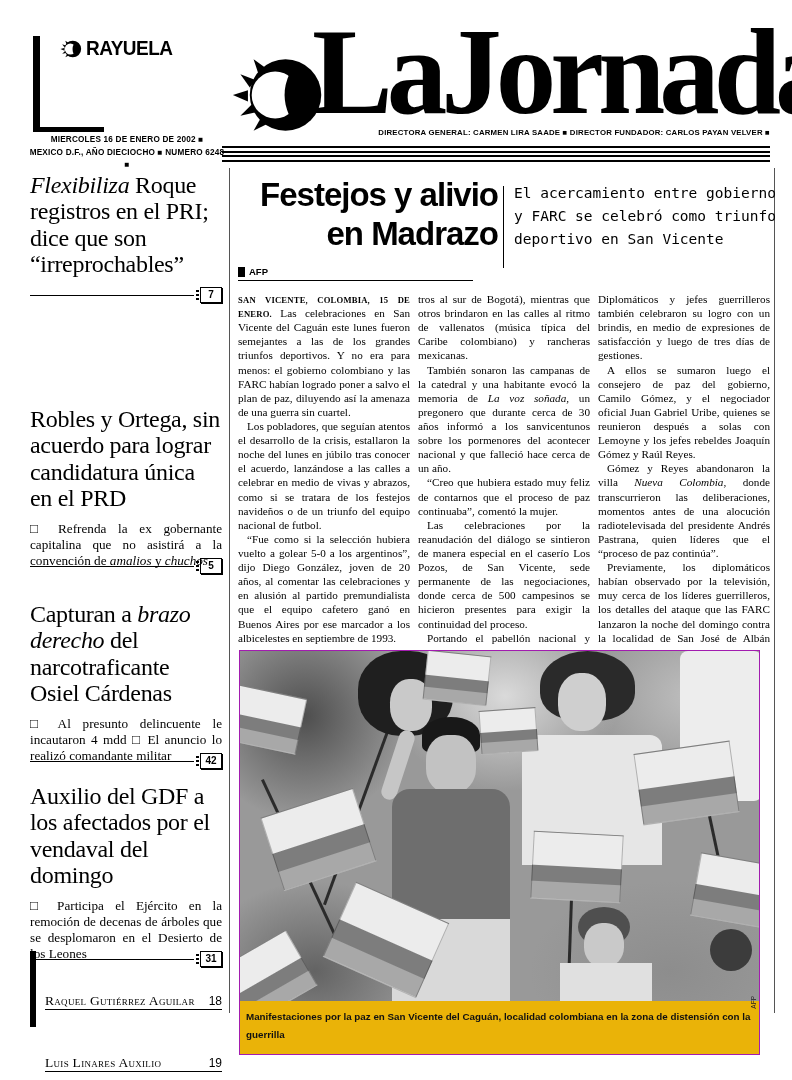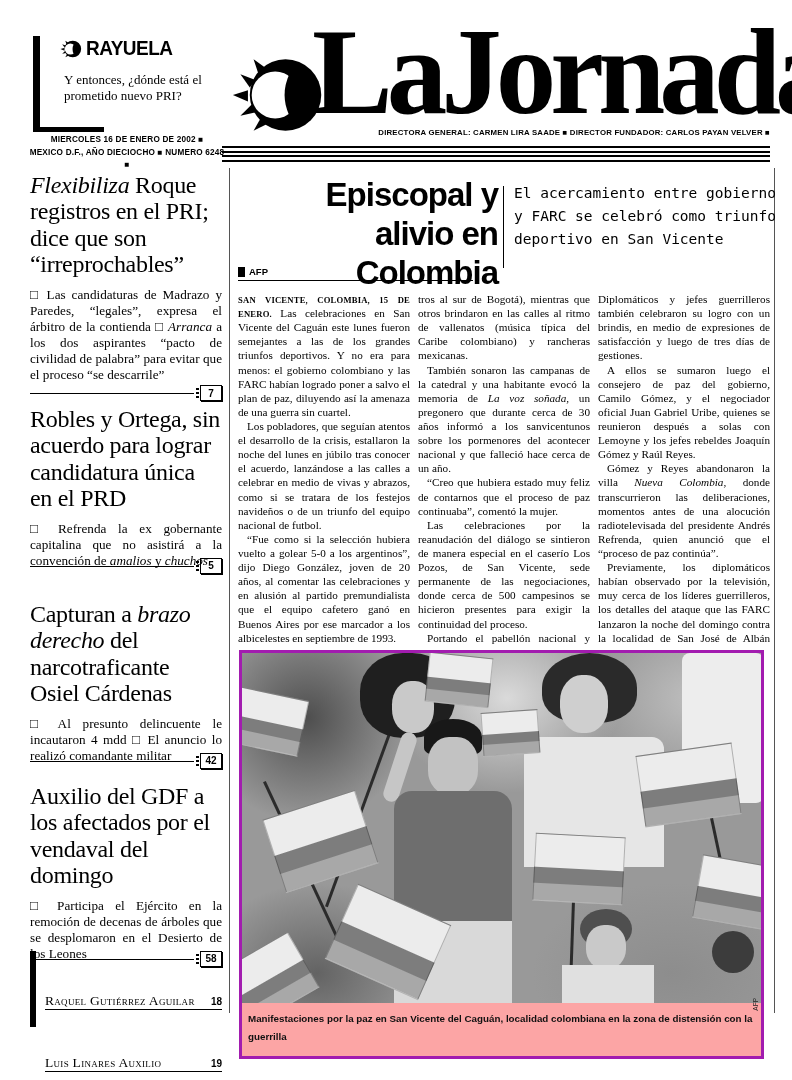--- a/index.html
+++ b/index.html
@@ -40,21 +40,21 @@
                   font-size:10px;font-weight:bold;display:flex;align-items:center;justify-content:center;padding:0 2px;
                   box-shadow:1px 1px 0 #000;}
   .ovl{margin-top:-11px;}
 
   
   #opinion{left:30px;top:948px;width:192px;}
   #opinion .bar{position:absolute;left:0;top:3px;width:6px;height:76px;background:#000;}
   #opinion .rows{margin-left:15px;}
   .op-row{display:flex;justify-content:space-between;align-items:baseline;border-bottom:1.7px solid #000;padding:1px 0 0 0;}
   .op-name{font-variant:small-caps;font-size:13.5px;letter-spacing:0.3px;margin-top:44px;}
-  .op-page{font-family:"Liberation Sans",sans-serif;font-weight:bold;font-size:10px;}
+  .op-page{font-family:"Liberation Sans",sans-serif;font-weight:normal;font-size:12px;}
   .op-tagline{display:flex;align-items:center;margin-top:4px;margin-left:0;}
   .op-lines{flex:1;height:11px;background:repeating-linear-gradient(to bottom,#000 0 2px,transparent 2px 4.5px);}
   .op-tag{background:#000;color:#fff;font-family:"Liberation Sans",sans-serif;font-style:italic;
           font-weight:bold;font-size:12px;padding:0 5px 2px 6px;letter-spacing:0.5px;}
 
   
   #main-headline{left:240px;top:176px;width:258px;text-align:right;font-family:"Liberation Sans",sans-serif;
                  font-weight:bold;font-size:33px;line-height:1.18;letter-spacing:-1px;}
   #deck-rule{left:503px;top:186px;width:1px;height:82px;background:#000;}
   #deck{left:514px;top:182px;width:262px;font-family:"DejaVu Sans Mono","Liberation Mono",monospace;
@@ -63,21 +63,21 @@
           font-family:"Liberation Sans",sans-serif;font-weight:bold;font-size:9.5px;display:flex;align-items:center;gap:4px;}
   #byline .sq{width:7px;height:10px;background:#000;display:inline-block;}
 
   .col{top:292px;width:172px;height:356px;overflow:hidden;font-size:11.2px;line-height:1.26;text-align:justify;}
   .col p{margin:0;}
   .col p + p{text-indent:9px;}
   #col1{left:238px;} #col2{left:418px;} #col3{left:598px;}
   .dateline{font-size:8.6px;font-weight:bold;letter-spacing:0.2px;}
 
   
-  #photo-frame{left:239px;top:650px;width:519px;border:3px solid #a21caf;background:#fca5a5;}
+  #photo-frame{left:239px;top:650px;width:519px;border:1px solid #a21caf;background:#eab308;}
   #photo-scene{position:relative;width:519px;height:350px;background:#999;overflow:hidden;}
   .blob{position:absolute;border-radius:50%;}
   .flag{position:absolute;background:linear-gradient(180deg,#ececec 0 50%,#7d7d7d 50% 75%,#a8a8a8 75% 100%);
         border:1px solid rgba(0,0,0,0.25);}
   .pole{position:absolute;width:3px;background:#2b2b2b;}
   .shape{position:absolute;}
   #caption-bar{position:relative;padding:5px 8px 12px 6px;min-height:22px;}
   #caption{font-family:"Liberation Sans",sans-serif;font-weight:bold;font-size:9.8px;color:#111;}
   #photo-credit{position:absolute;right:2px;top:-12px;font-family:"Liberation Sans",sans-serif;font-size:6.5px;
                 transform:rotate(-90deg);transform-origin:right bottom;color:#222;}
@@ -95,21 +95,20 @@
       <circle cx="47" cy="50" r="25" fill="#fff"></circle>
       <path d="M62 28 A24 24 0 0 1 62 72 Q52 50 62 28 Z" fill="#000"></path>
       <polygon points="24,12 38,22 30,30" fill="#000"></polygon>
       <polygon points="10,28 26,34 20,42" fill="#000"></polygon>
       <polygon points="2,50 18,45 18,57" fill="#000"></polygon>
       <polygon points="10,72 22,60 28,68" fill="#000"></polygon>
       <polygon points="24,88 32,74 40,80" fill="#000"></polygon>
     </svg>
     <span id="rayuela-label">RAYUELA</span>
   </div>
-  <div class="abs" id="rayuela-quote">Y entonces, ¿dónde está el prometido nuevo PRI?</div>
 
   <svg class="abs" id="masthead-sun" viewBox="0 0 100 100">
     <circle cx="58" cy="50" r="38" fill="#000"></circle>
     <circle cx="47" cy="50" r="25" fill="#fff"></circle>
     <path d="M62 28 A24 24 0 0 1 62 72 Q52 50 62 28 Z" fill="#000"></path>
     <polygon points="24,12 38,22 30,30" fill="#000"></polygon>
     <polygon points="10,28 26,34 20,42" fill="#000"></polygon>
     <polygon points="2,50 18,45 18,57" fill="#000"></polygon>
     <polygon points="10,72 22,60 28,68" fill="#000"></polygon>
     <polygon points="24,88 32,74 40,80" fill="#000"></polygon>
@@ -120,21 +119,20 @@
     <div>MIERCOLES 16 DE ENERO DE 2002 ■</div>
     <div>MEXICO D.F., AÑO DIECIOCHO ■ NUMERO 6248 ■</div>
   </div>
   <div class="abs" id="quadrule"></div>
 
   <div class="abs" id="divider-left"></div>
   <div class="abs" id="divider-right"></div>
 
   <div class="abs story" style="top:172px;">
     <h2><span class="it">Flexibiliza</span><span> Roque registros en el PRI; dice que son “irreprochables”</span></h2>
-    <div class="sum"><span>□ Las candidaturas de Madrazo y Paredes, “legales”, expresa el árbitro de la contienda □ </span><span class="it">Arranca</span><span> a los dos aspirantes “pacto de civilidad de palabra” para evitar que el proceso “se descarrile”</span></div>
     <div class="pageline">
       <div class="prule"></div>
       <div class="ptick"></div>
       <div class="pbox">7</div>
     </div>
   </div>
 
   <div class="abs story" style="top:406px;">
     <h2>Robles y Ortega, sin acuerdo para lograr candidatura única en el PRD</h2>
     <div class="sum"><span>□ Refrenda la ex gobernante capitalina que no asistirá a la convención de </span><span class="it">amalios</span><span> y </span><span class="it">chuchos</span></div>
@@ -154,21 +152,21 @@
       <div class="pbox">42</div>
     </div>
   </div>
 
   <div class="abs story" style="top:783px;">
     <h2>Auxilio del GDF a los afectados por el vendaval del domingo</h2>
     <div class="sum">□ Participa el Ejército en la remoción de decenas de árboles que se desplomaron en el Desierto de los Leones</div>
     <div class="pageline ovl">
       <div class="prule"></div>
       <div class="ptick"></div>
-      <div class="pbox">58</div>
+      <div class="pbox">31</div>
     </div>
   </div>
 
   <div class="abs" id="opinion">
     <div class="bar"></div>
     <div class="rows">
       <div class="op-row">
         <span class="op-name">Raquel Gutiérrez Aguilar</span>
         <span class="op-page">18</span>
       </div>
@@ -184,21 +182,21 @@
         <span class="op-name">Alejandro Nadal</span>
         <span class="op-page">23</span>
       </div>
     </div>
     <div class="op-tagline">
       <div class="op-lines"></div>
       <div class="op-tag">OPINION</div>
     </div>
   </div>
 
-  <div class="abs" id="main-headline">Episcopal y alivio en Colombia</div>
+  <div class="abs" id="main-headline">Festejos y alivio en Madrazo</div>
   <div class="abs" id="deck-rule"></div>
   <div class="abs" id="deck">El acercamiento entre gobierno y FARC se celebró como triunfo deportivo en San Vicente</div>
 
   <div class="abs" id="byline">
     <span class="sq"></span>
     <span>AFP</span>
   </div>
 
   <div class="abs col" id="col1">
     <p><span class="dateline">SAN VICENTE, COLOMBIA, 15 DE ENERO.</span><span> Las celebraciones en San Vicente del Caguán este lunes fueron semejantes a las de los grandes triunfos deportivos. Y no era para menos: el gobierno colombiano y las FARC habían logrado poner a salvo el plan de paz, diluyendo así la amenaza de una guerra sin cuartel.</span></p>
@@ -209,21 +207,21 @@
   <div class="abs col" id="col2">
     <p>tros al sur de Bogotá), mientras que otros brindaron en las calles al ritmo de vallenatos (música típica del Caribe colombiano) y rancheras mexicanas.</p>
     <p><span>También sonaron las campanas de la catedral y una habitante evocó la memoria de </span><span class="it">La voz soñada</span><span>, un pregonero que durante cerca de 30 años informó a los sanvicentunos sobre los pormenores del acontecer nacional y que falleció hace cerca de un año.</span></p>
     <p>“Creo que hubiera estado muy feliz de contarnos que el proceso de paz continuaba”, comentó la mujer.</p>
     <p>Las celebraciones por la reanudación del diálogo se sintieron de manera especial en el caserío Los Pozos, de San Vicente, sede permanente de las negociaciones, donde cerca de 500 campesinos se hicieron presentes para exigir la continuidad del proceso.</p>
     <p>Portando el pabellón nacional y banderas blancas, los manifestantes lanzaron vivas al enviado especial de la ONU para Colombia, James Lemoyne, a los embajadores de los diez países facilitadores del plan de paz y al presidente de la Conferencia Episcopal Colombiana, monseñor Alberto Giraldo, los artífices del acuerdo.</p>
   </div>
   <div class="abs col" id="col3">
     <p>Diplomáticos y jefes guerrilleros también celebraron su logro con un brindis, en medio de expresiones de satisfacción y luego de tres días de gestiones.</p>
     <p>A ellos se sumaron luego el consejero de paz del gobierno, Camilo Gómez, y el negociador oficial Juan Gabriel Uribe, quienes se reunieron después a solas con Lemoyne y los jefes rebeldes Joaquín Gómez y Raúl Reyes.</p>
-    <p><span>Gómez y Reyes abandonaron la villa </span><span class="it">Nueva Colombia</span><span>, donde transcurrieron las deliberaciones, momentos antes de una alocución radiotelevisada del presidente Andrés Refrenda, quien anunció que el “proceso de paz continúa”.</span></p>
+    <p><span>Gómez y Reyes abandonaron la villa </span><span class="it">Nueva Colombia</span><span>, donde transcurrieron las deliberaciones, momentos antes de una alocución radiotelevisada del presidente Andrés Pastrana, quien líderes que el “proceso de paz continúa”.</span></p>
     <p>Previamente, los diplomáticos habían observado por la televisión, muy cerca de los líderes guerrilleros, los detalles del ataque que las FARC lanzaron la noche del domingo contra la localidad de San José de Albán (suroeste), que dejó nueve policías y un civil muertos, así como grandes daños materiales.</p>
 
   </div>
 
   <div class="abs" id="photo-frame">
     <div id="photo-scene">
       <div class="blob" style="left:-40px;top:-40px;width:210px;height:210px;background:radial-gradient(closest-side,#4e4e4e,transparent);"></div>
       <div class="blob" style="left:150px;top:-50px;width:230px;height:190px;background:radial-gradient(closest-side,#dadada,transparent);"></div>
       <div class="blob" style="left:350px;top:-40px;width:210px;height:170px;background:radial-gradient(closest-side,#bfbfbf,transparent);"></div>
       <div class="blob" style="left:-40px;top:230px;width:230px;height:180px;background:radial-gradient(closest-side,#636363,transparent);"></div>

